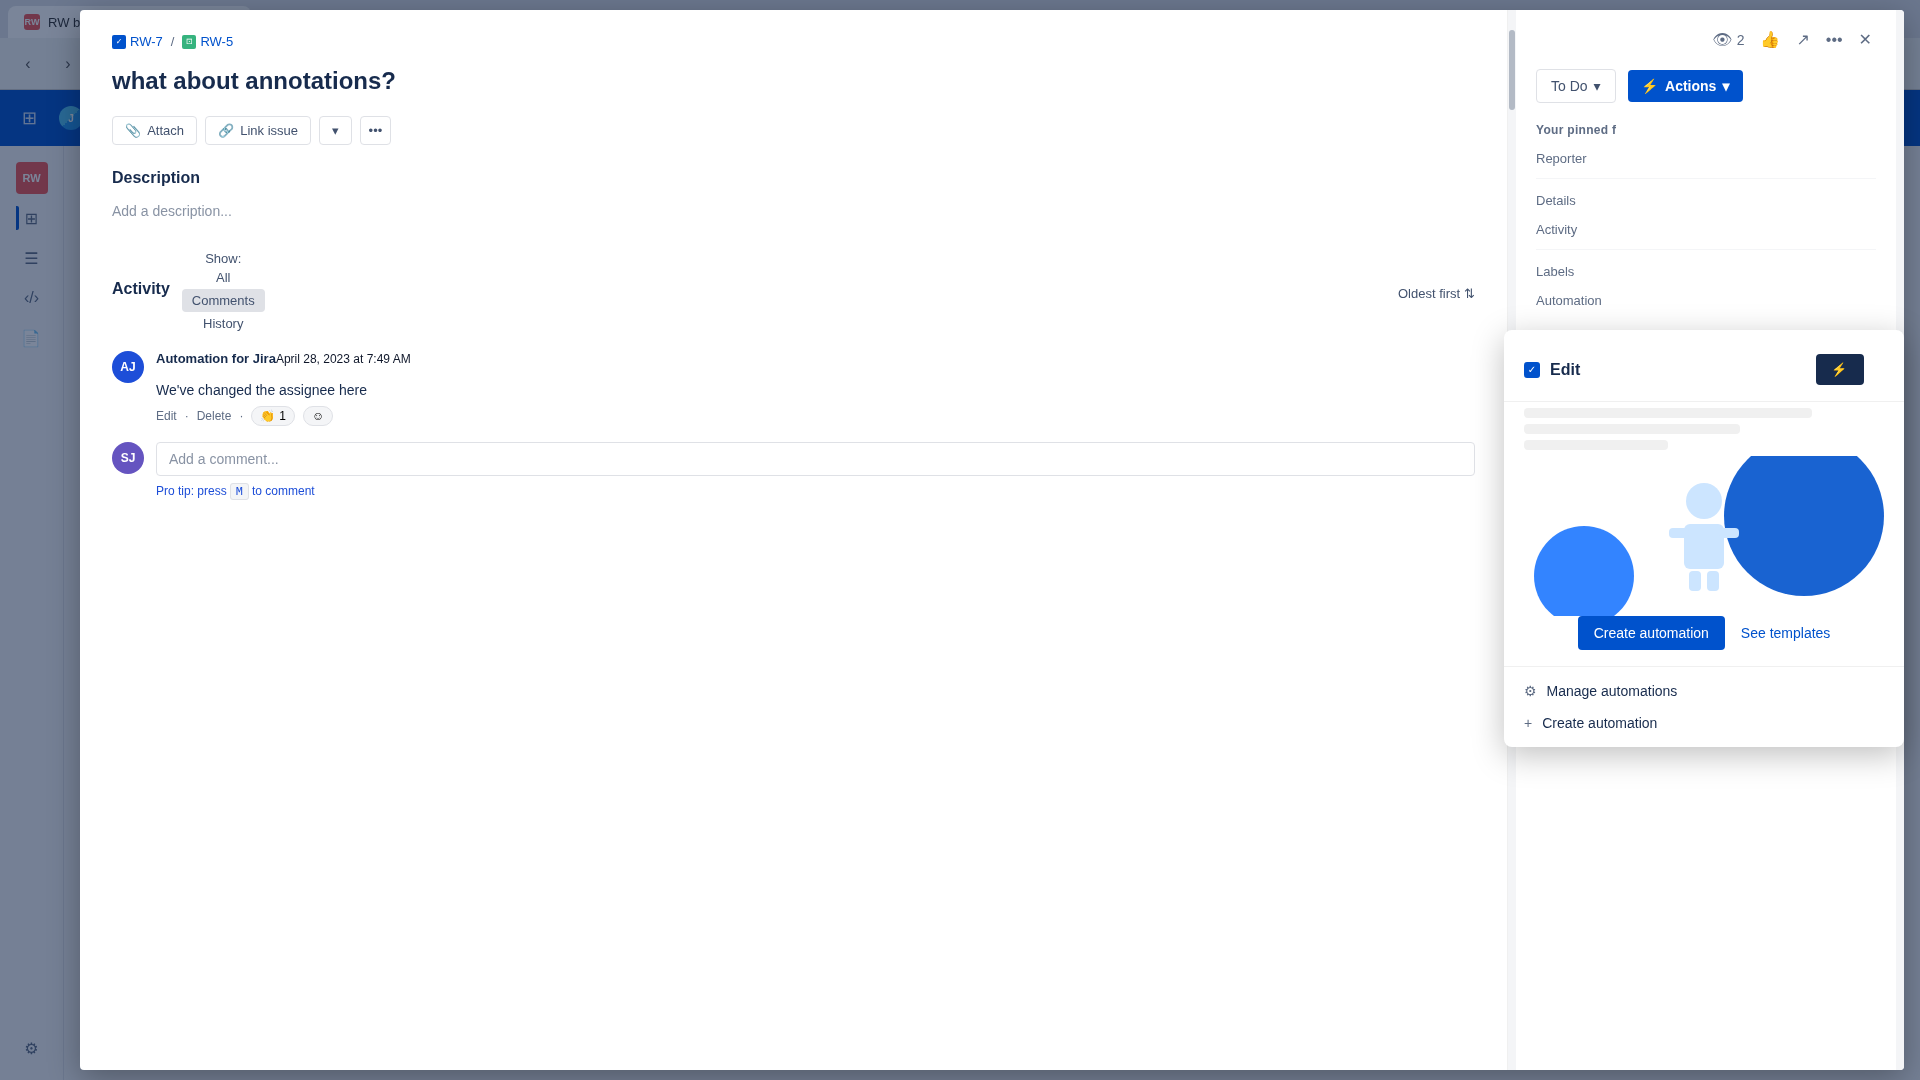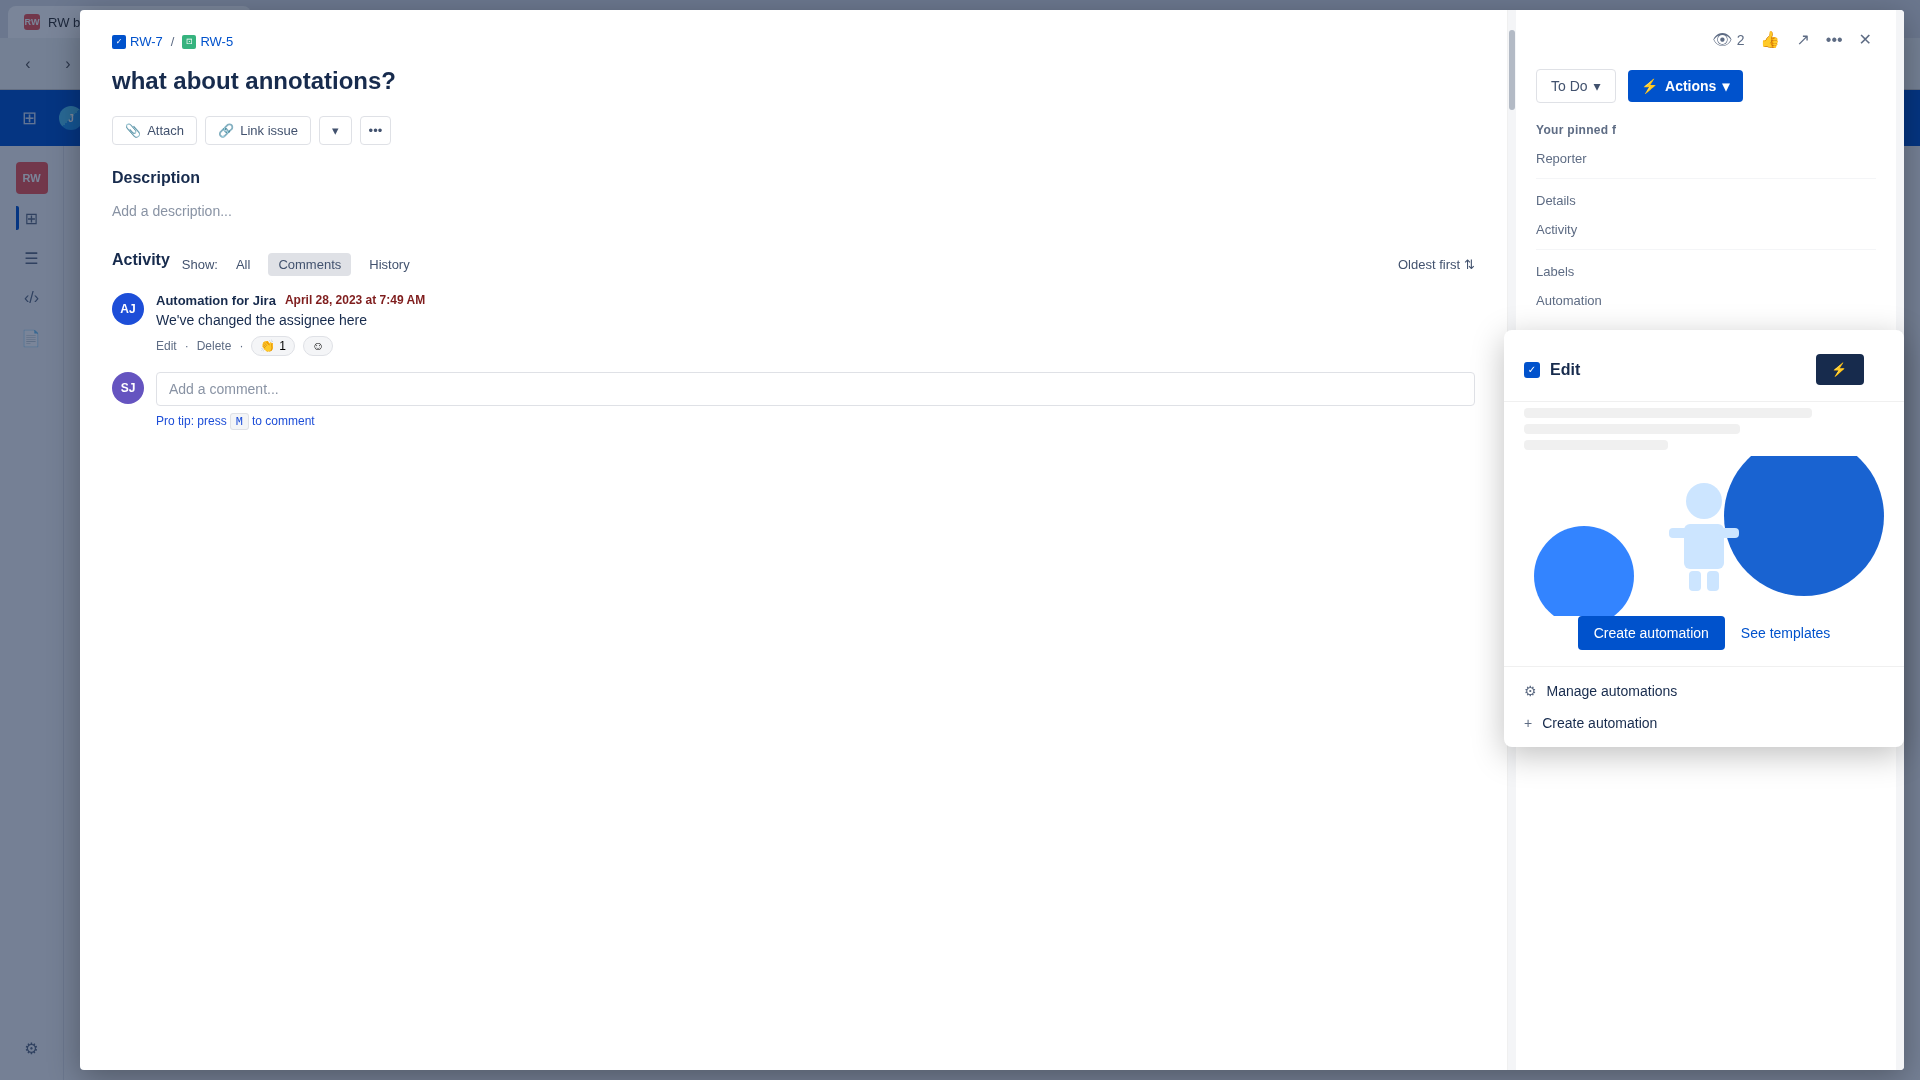--- a/index.html
+++ b/index.html
@@ -95,32 +95,32 @@
     .action-btn { display: flex; align-items: center; gap: 6px; padding: 6px 12px; border: 1px solid #dfe1e6; border-radius: 4px; background: #fff; font-size: 13px; color: #42526e; cursor: pointer; }
     .more-btn { padding: 6px 8px; }
 
     
     .section-label { font-size: 16px; font-weight: 600; color: #172b4d; margin-bottom: 8px; }
     .description-placeholder { font-size: 14px; color: #8993a4; cursor: pointer; padding: 8px 0; }
 
     
     .activity-section { margin-top: 24px; }
     .activity-header { display: flex; align-items: center; justify-content: space-between; margin-bottom: 16px; }
-    .activity-show { display: flex; align-items: center; gap: 8px; font-size: 13px; color: #42526e; }
+    .activity-show { display: flex; align-items: center; font-size: 13px; color: #42526e; flex-direction: column; }
     .activity-filter-btn { padding: 4px 10px; border-radius: 4px; font-size: 13px; cursor: pointer; border: none; background: transparent; color: #42526e; }
     .activity-filter-btn.active { background: #dfe1e6; font-weight: 500; }
     .sort-btn { display: flex; align-items: center; gap: 4px; font-size: 13px; color: #42526e; cursor: pointer; border: none; background: transparent; }
 
     
     .comment { display: flex; gap: 12px; margin-bottom: 16px; }
     .comment-avatar { width: 32px; height: 32px; border-radius: 50%; background: #1d4ed8; color: #fff; display: flex; align-items: center; justify-content: center; font-size: 12px; font-weight: 600; flex-shrink: 0; }
     .comment-body { flex: 1; }
-    .comment-header { display: flex; align-items: flex-start; gap: 9px; margin-bottom: 4px; }
+    .comment-header { display: flex; align-items: center; gap: 0; margin-bottom: 16px; }
     .comment-author { font-size: 13px; font-weight: 600; color: #172b4d; }
-    .comment-time { font-size: 12px; color: #7f1d1d; font-weight: bold; }
+    .comment-time { font-size: 12px; color: #0f172a; }
     .comment-text { font-size: 14px; color: #172b4d; margin-bottom: 8px; }
     .comment-actions { display: flex; align-items: center; gap: 8px; font-size: 12px; color: #5e6c84; }
     .comment-action-link { cursor: pointer; color: #5e6c84; }
     .reaction-btn { background: #f4f5f7; border: 1px solid #dfe1e6; border-radius: 12px; padding: 2px 8px; font-size: 12px; cursor: pointer; display: flex; align-items: center; gap: 4px; }
 
     
     .comment-input-row { display: flex; gap: 12px; align-items: flex-start; }
     .comment-input-avatar { width: 32px; height: 32px; border-radius: 50%; background: #6554c0; color: #fff; display: flex; align-items: center; justify-content: center; font-size: 12px; font-weight: 600; flex-shrink: 0; }
     .comment-input { flex: 1; border: 1px solid #dfe1e6; border-radius: 4px; padding: 8px 12px; font-size: 14px; color: #8993a4; cursor: text; }
 

